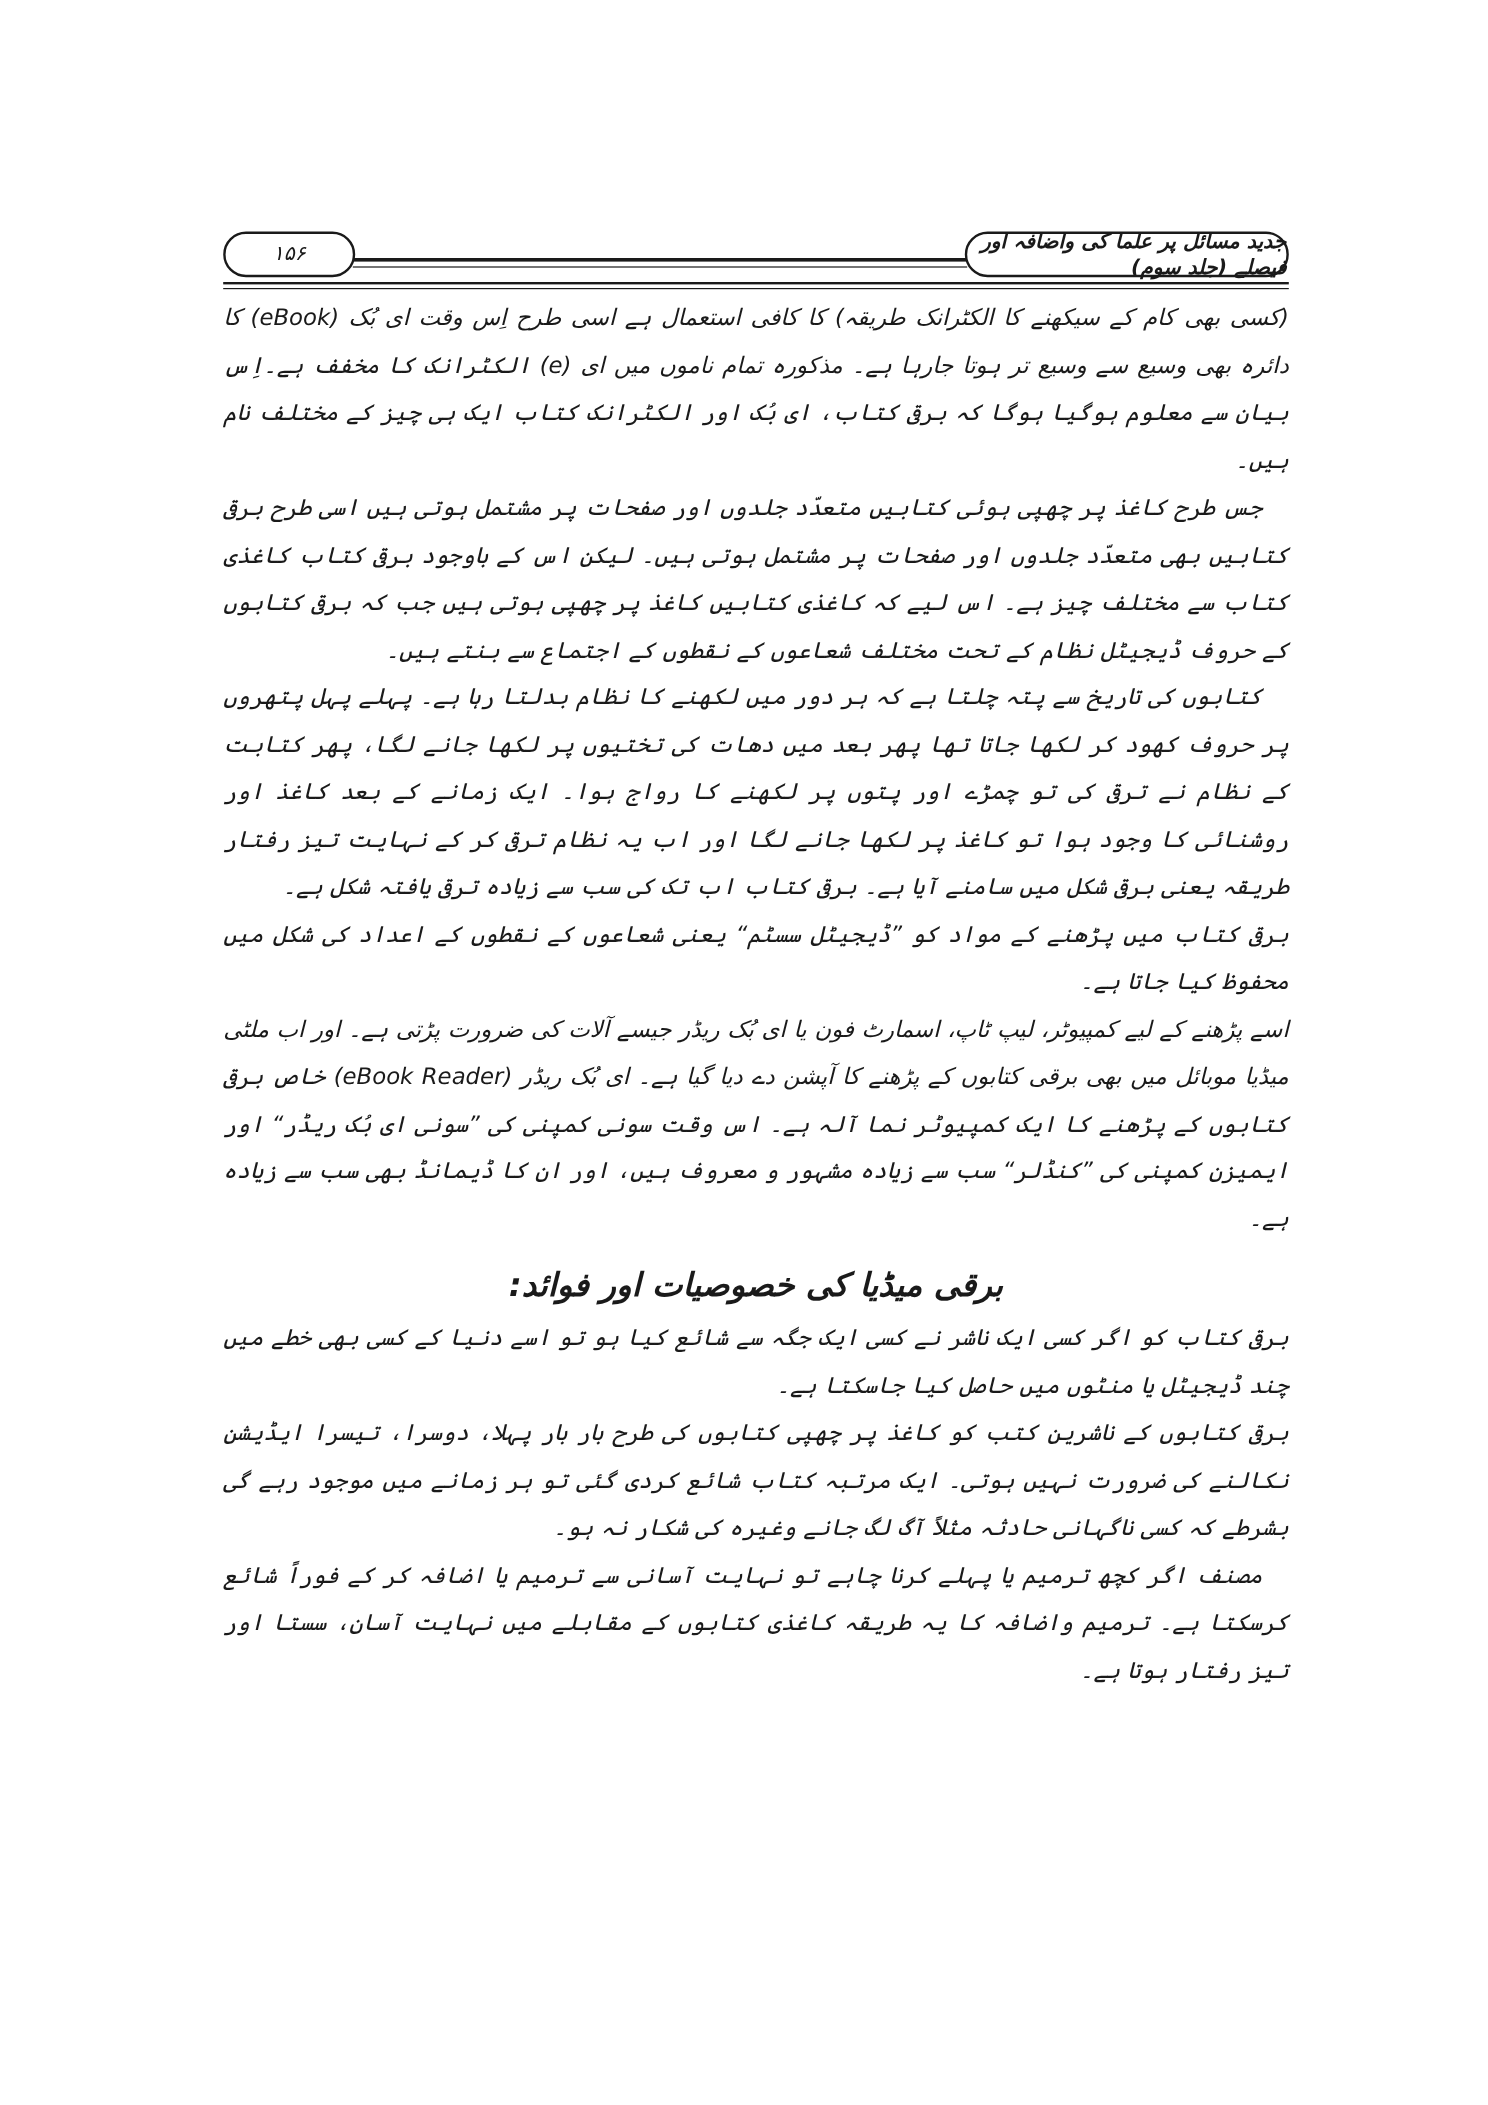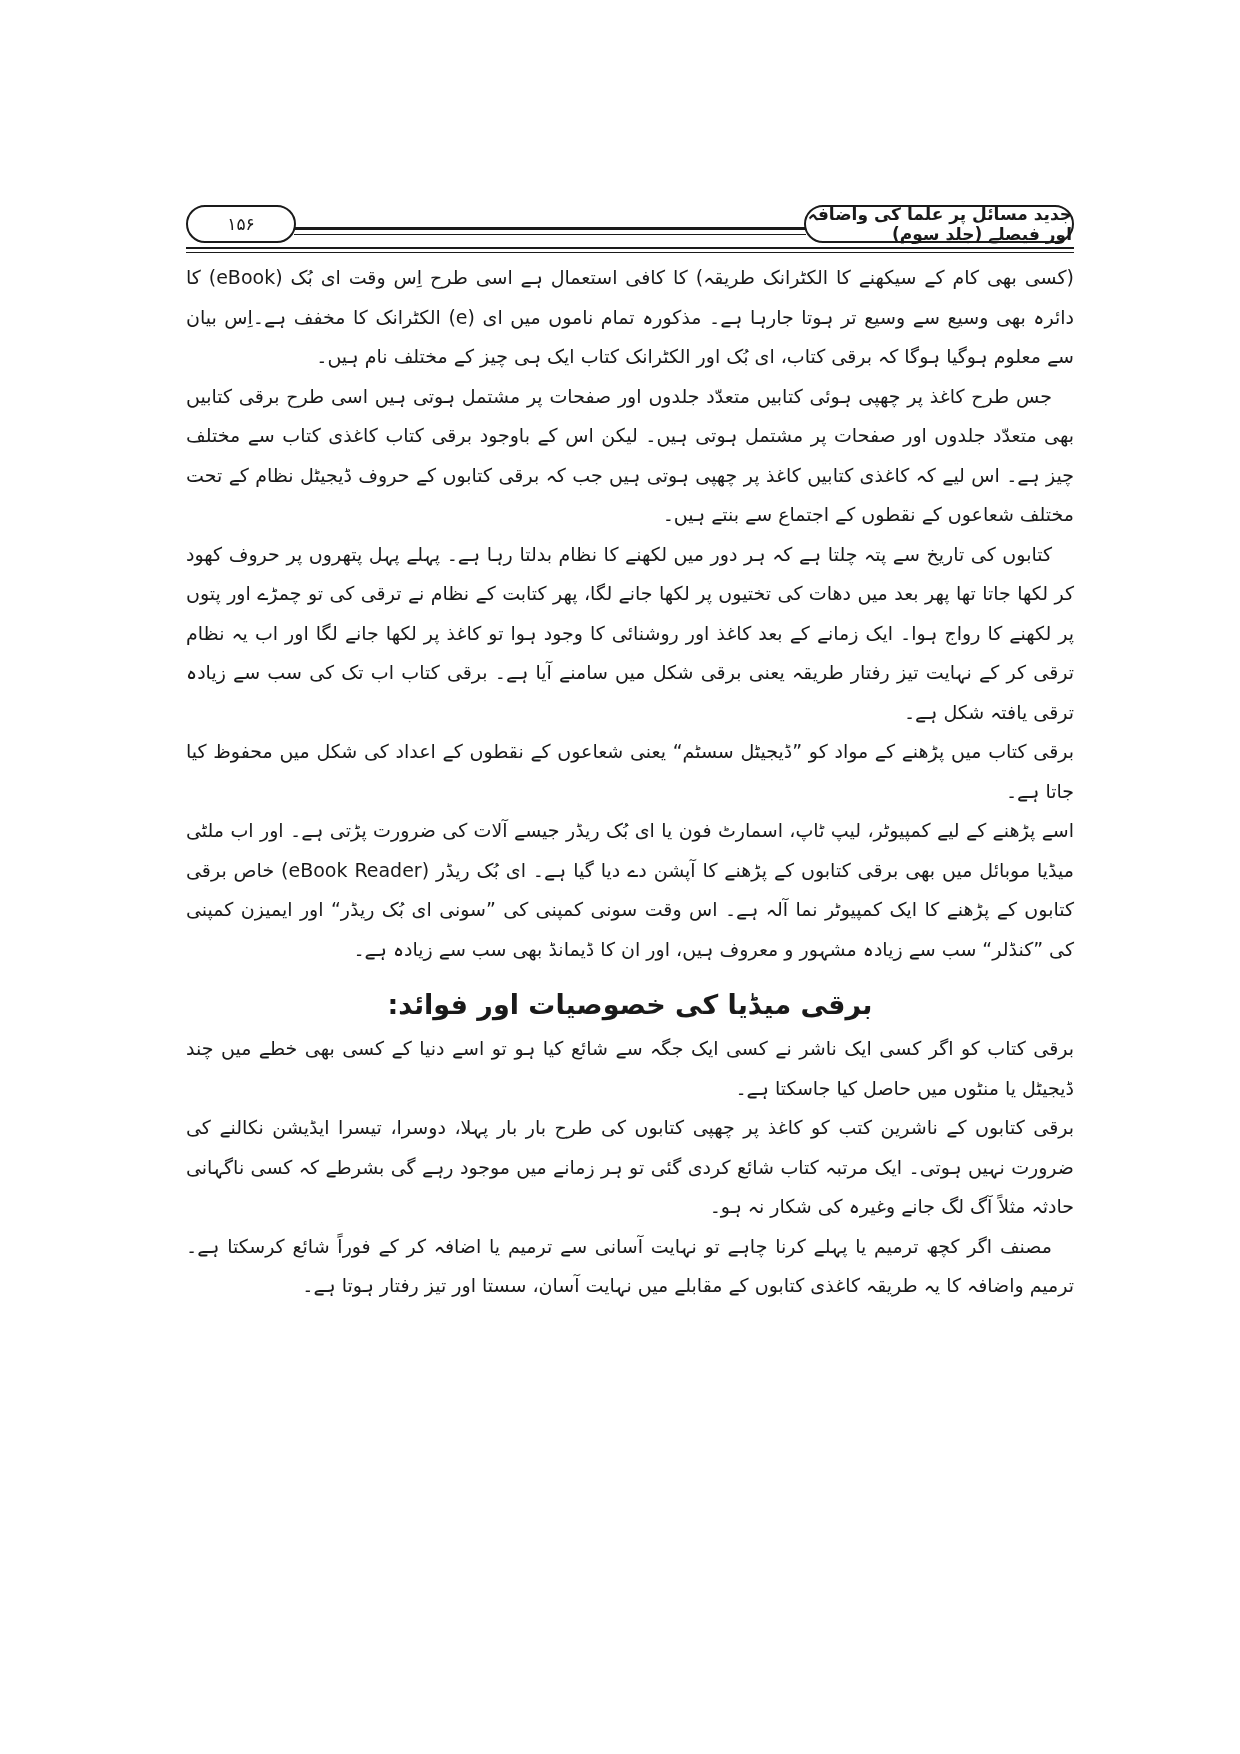--- a/index.html
+++ b/index.html
@@ -1,20 +1,20 @@
 <!DOCTYPE html>
 <html><head>
 <meta charset="utf-8">
 <style>
   html, body { margin: 0; padding: 0; background: #ffffff; }
   body {
     width: 1240px; height: 1754px; position: relative; overflow: hidden;
     font-family: "DejaVu Sans", sans-serif; color: #1a1a1a;
   }
-  .page { position: absolute; left: 0; top: 16px; width: 1240px; height: 1492px; }
+  .page { position: absolute; left: 0; top: 4px; width: 1240px; height: 1492px; font-style: italic; }
 
   
   .header {
     position: absolute; left: 186px; top: 189px; width: 888px; height: 42px;
   }
   .pill {
     position: absolute; top: 0; height: 38px;
     border: 2px solid #1a1a1a; border-radius: 22px;
     display: flex; align-items: center; justify-content: center;
     background: #fff; box-sizing: border-box;

